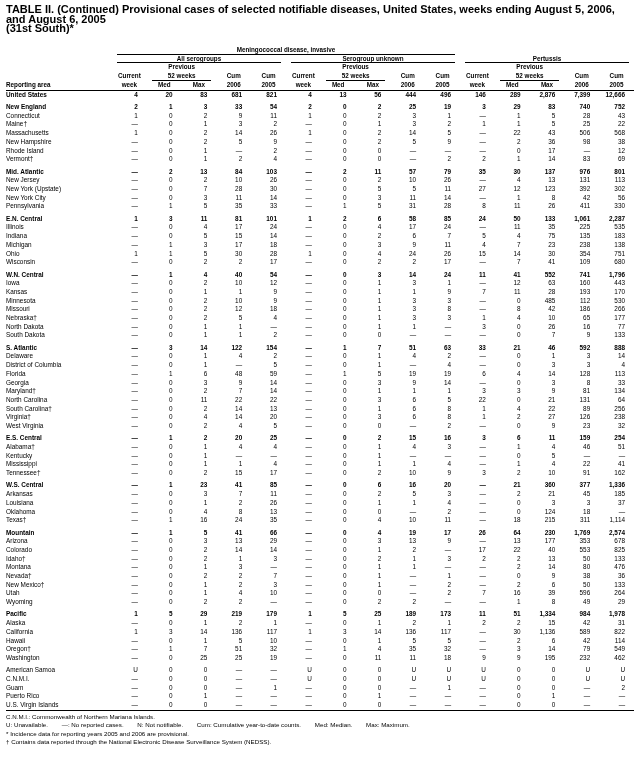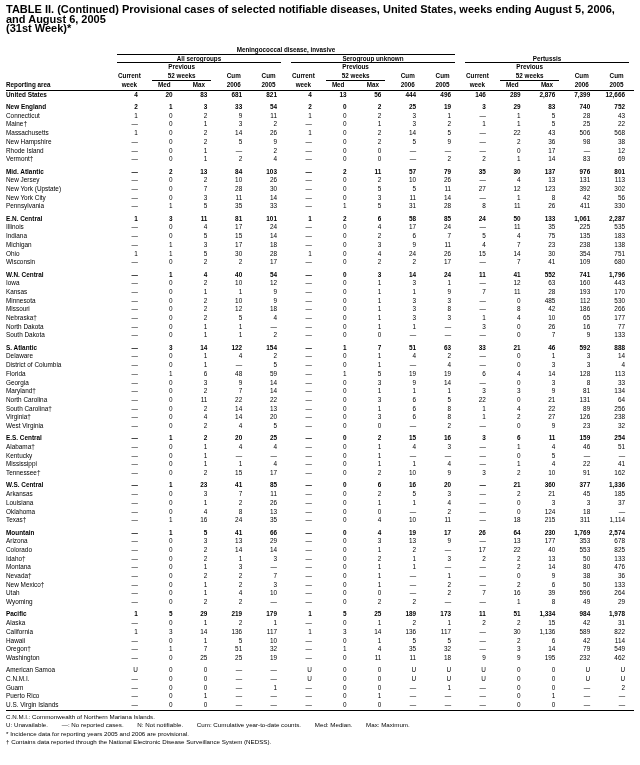--- a/index.html
+++ b/index.html
@@ -56,21 +56,21 @@
   .footnotes { margin-top: 2px; width: 628px; }
   .fnline { font-size: 6.2px; line-height: 8.5px; white-space: pre-wrap; }
 </style>
 </head>
 <body>
 
 <div class="page">
 
   <div class="title">
     <span>TABLE II. (Continued) Provisional cases of selected notifiable diseases, United States, weeks ending August 5, 2006, and August 6, 2005</span><br>
-    <span>(31st Week)*</span>
+    <span>(31st South)*</span>
   </div>
 
   <table class="main">
     <colgroup>
       <col class="c-area">
       <col class="c-num">
         <col class="c-num">
         <col class="c-num">
         <col class="c-num">
         <col class="c-num">

